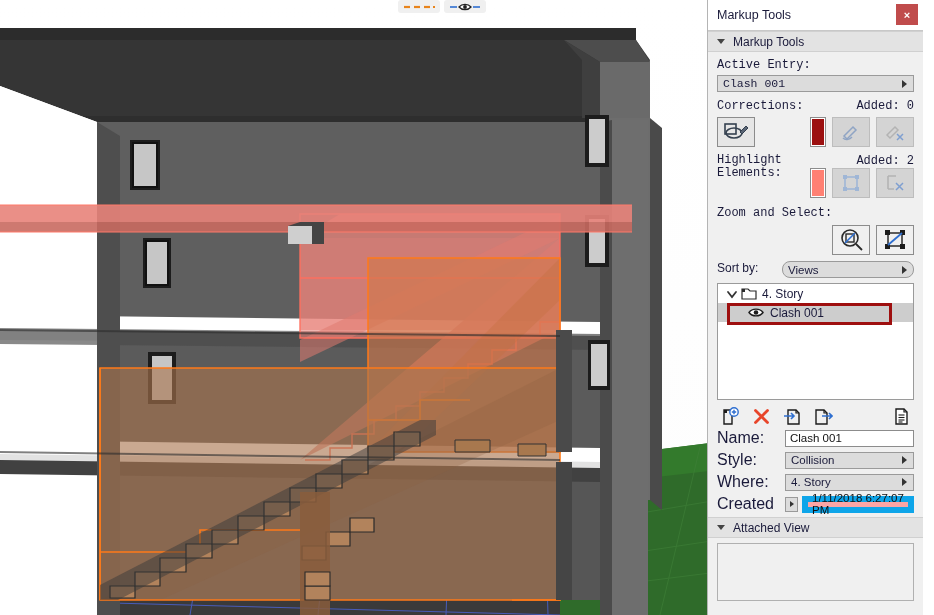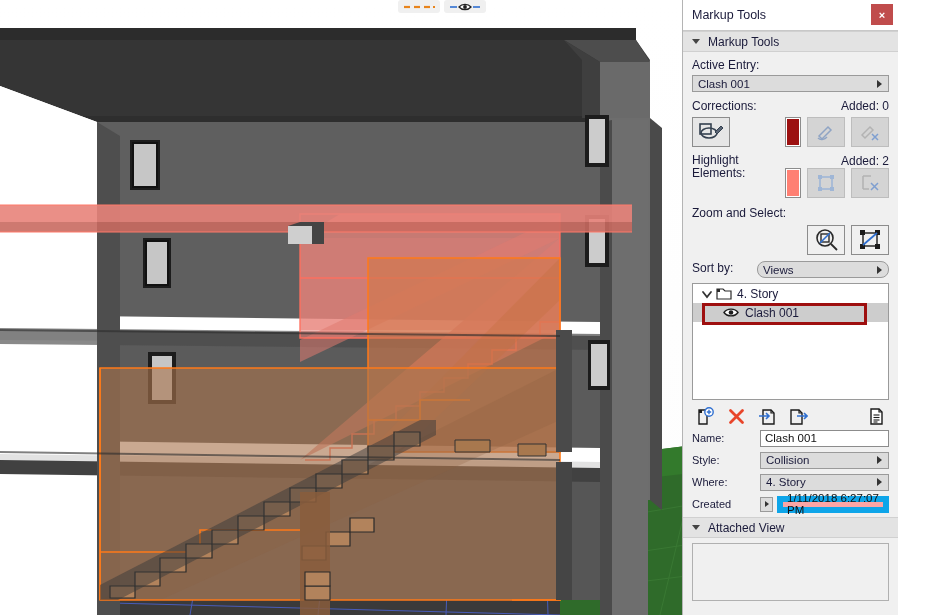--- a/index.html
+++ b/index.html
@@ -12,21 +12,21 @@
 
   
   .viewport{position:absolute;left:0;top:0;width:718px;height:615px;background:#ffffff;overflow:hidden;}
   .vp-svg{position:absolute;left:0;top:0;}
 
   
   .mini-toolbar{position:absolute;left:398px;top:0px;display:flex;gap:4px;z-index:40;}
   .mini-btn{width:42px;height:13px;background:#f0f0f0;border-radius:3px;display:flex;align-items:center;justify-content:center;}
 
   
-  .palette{position:absolute;left:682px;top:0;width:216px;height:615px;background:#f0f0f0;
+  .palette{position:absolute;left:707px;top:0;width:216px;height:615px;background:#f0f0f0;
            border-left:1px solid #b4b4b4;box-sizing:border-box;}
   .pal-title{height:30px;background:#ffffff;display:flex;align-items:center;
              border-bottom:1px solid #c8c8c8;position:relative;}
   .pal-title-text{font-size:12.5px;color:#1a1a3a;margin-left:9px;}
   .close-btn{position:absolute;right:5px;top:4px;width:22px;height:21px;background:#c04c4c;
              color:#fff;font-size:11px;display:flex;align-items:center;justify-content:center;
              cursor:pointer;font-weight:bold;}
 
   .section-head{height:19px;background:#e3e3e3;display:flex;align-items:center;
                 border-top:1px solid #d0d0d0;border-bottom:1px solid #d0d0d0;}
@@ -57,21 +57,21 @@
   .tree{background:#fff;border:1px solid #9a9a9a;box-sizing:border-box;height:117px;overflow:hidden;}
   .tree-row{height:19px;display:flex;align-items:center;font-size:12px;color:#1a1a3a;}
   .tree-row.sel{background:#cdcdcd;}
   .sel-outline{position:absolute;border:3px solid #9e0f0f;box-sizing:border-box;}
 
   
   .iconbar{display:flex;align-items:center;height:24px;}
   .ibtn{width:26px;height:22px;display:flex;align-items:center;justify-content:center;cursor:pointer;}
 
   .frow{display:flex;align-items:center;height:20px;margin-bottom:2px;}
-  .frow .fl{width:68px;font-size:11px;color:#1a1a3a;}
+  .frow .fl{width:68px;font-size:16px;color:#1a1a3a;}
   .tinput{flex:1;height:17px;background:#fff;border:1px solid #8c8c8c;box-sizing:border-box;
           display:flex;align-items:center;padding-left:4px;font-size:11.5px;color:#111;}
   .created-arrow{width:13px;height:15px;background:#dcdcdc;border:1px solid #9a9a9a;box-sizing:border-box;
           display:flex;align-items:center;justify-content:center;margin-right:4px;}
   .created-arrow i{width:0;height:0;border-top:3.5px solid transparent;border-bottom:3.5px solid transparent;border-left:4.5px solid #333;}
   .created-val{flex:1;height:17px;background:#fca5a5;border:6px solid #0ea5e9;box-sizing:border-box;
           display:flex;align-items:center;padding-left:4px;font-size:11.5px;color:#111;}
 
   .attached-box{background:#f0f0f0;border:1px solid #b0b0b0;box-sizing:border-box;height:58px;margin:5px 9px 0 9px;}
 </style>
@@ -320,21 +320,21 @@
     <div class="pal-title">
       <div class="pal-title-text">Markup Tools</div>
       <div class="close-btn">×</div>
     </div>
 
     <div class="section-head">
       <i class="tri"></i>
       <span>Markup Tools</span>
     </div>
 
-    <div class="body-pad" style="padding-top:6px;">
+    <div class="body-pad" style="padding-top:6px;font-family:Liberation Mono, monospace;">
       <div class="lbl" style="margin-bottom:3px;">Active Entry:</div>
       <div class="combo">
         <span>Clash 001</span>
         <i class="arr"></i>
       </div>
 
       <div class="row-sb" style="margin-top:7px;">
         <div class="lbl">Corrections:</div>
         <div class="lbl">Added: 0</div>
       </div>

